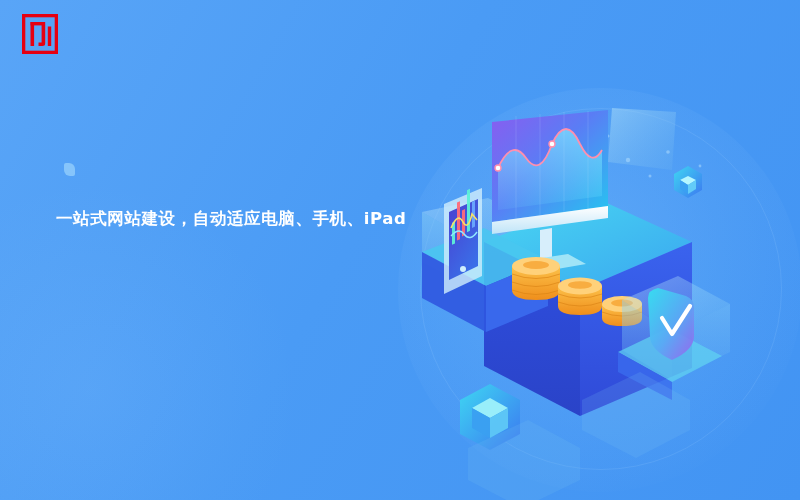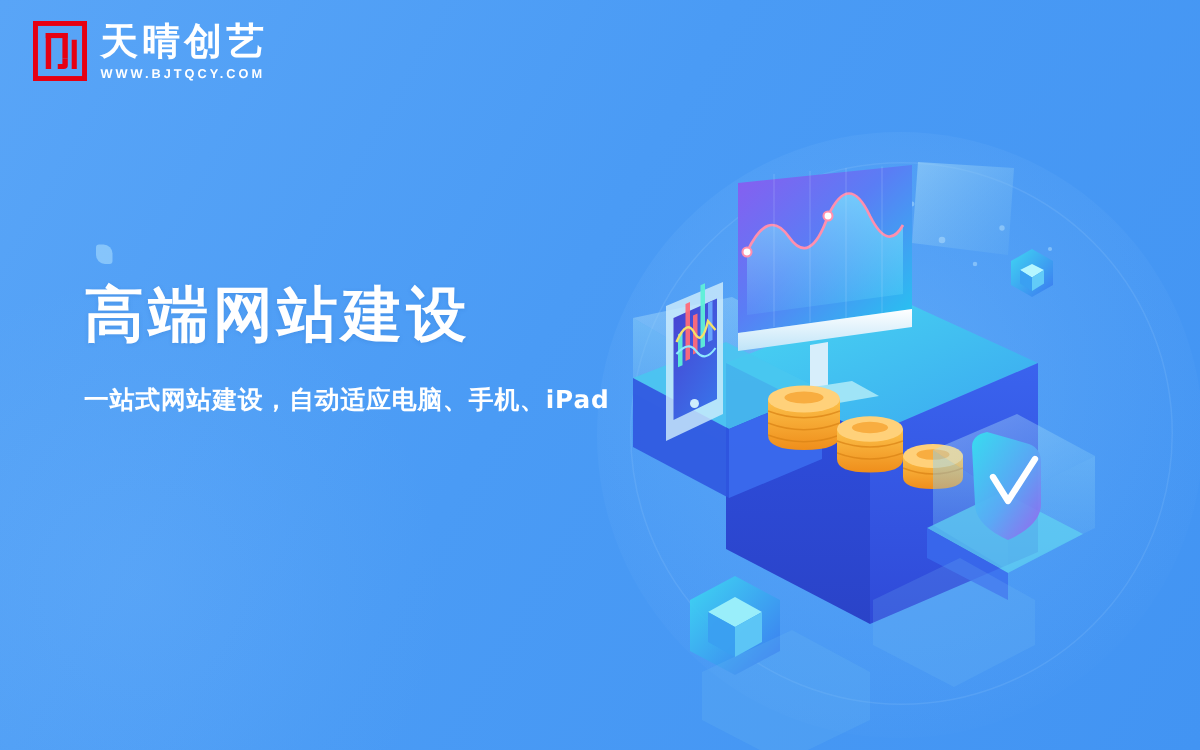--- a/index.html
+++ b/index.html
@@ -114,28 +114,23 @@
 
   <div class="logo">
     <svg class="logo-mark" viewBox="0 0 36 40">
       <rect x="1.6" y="1.6" width="32.8" height="36.8" fill="none" stroke="#e60012" stroke-width="3.4"></rect>
       <rect x="8.5" y="8" width="3.6" height="24" fill="#e60012"></rect>
       <rect x="8.5" y="8" width="14.5" height="3.4" fill="#e60012"></rect>
       <rect x="19.6" y="8" width="3.6" height="17" fill="#e60012"></rect>
       <path d="M19.6 25 L23.2 25 L23.2 29.5 Q23.2 32 20.4 32 L16.5 32 L16.5 28.6 L19.6 28.6 Z" fill="#e60012"></path>
       <rect x="25.8" y="12.5" width="3.4" height="19.5" fill="#e60012"></rect>
     </svg>
-    <div class="logo-text">
-      <div class="logo-cn">天晴创艺</div>
-      <div class="logo-url">WWW.BJTQCY.COM</div>
-    </div>
   </div>
 
   <div class="copy">
-    <div class="headline">高端网站建设</div>
     <div class="subline">一站式网站建设，自动适应电脑、手机、iPad</div>
   </div>
 
 
   <div class="illustration">
   <svg width="400" height="400" viewBox="0 0 400 400">
     <defs>
       <linearGradient id="gScreen" x1="0" y1="0" x2="1" y2="1">
         <stop offset="0%" stop-color="#8a5cf0"></stop>
         <stop offset="45%" stop-color="#5a7df5"></stop>

